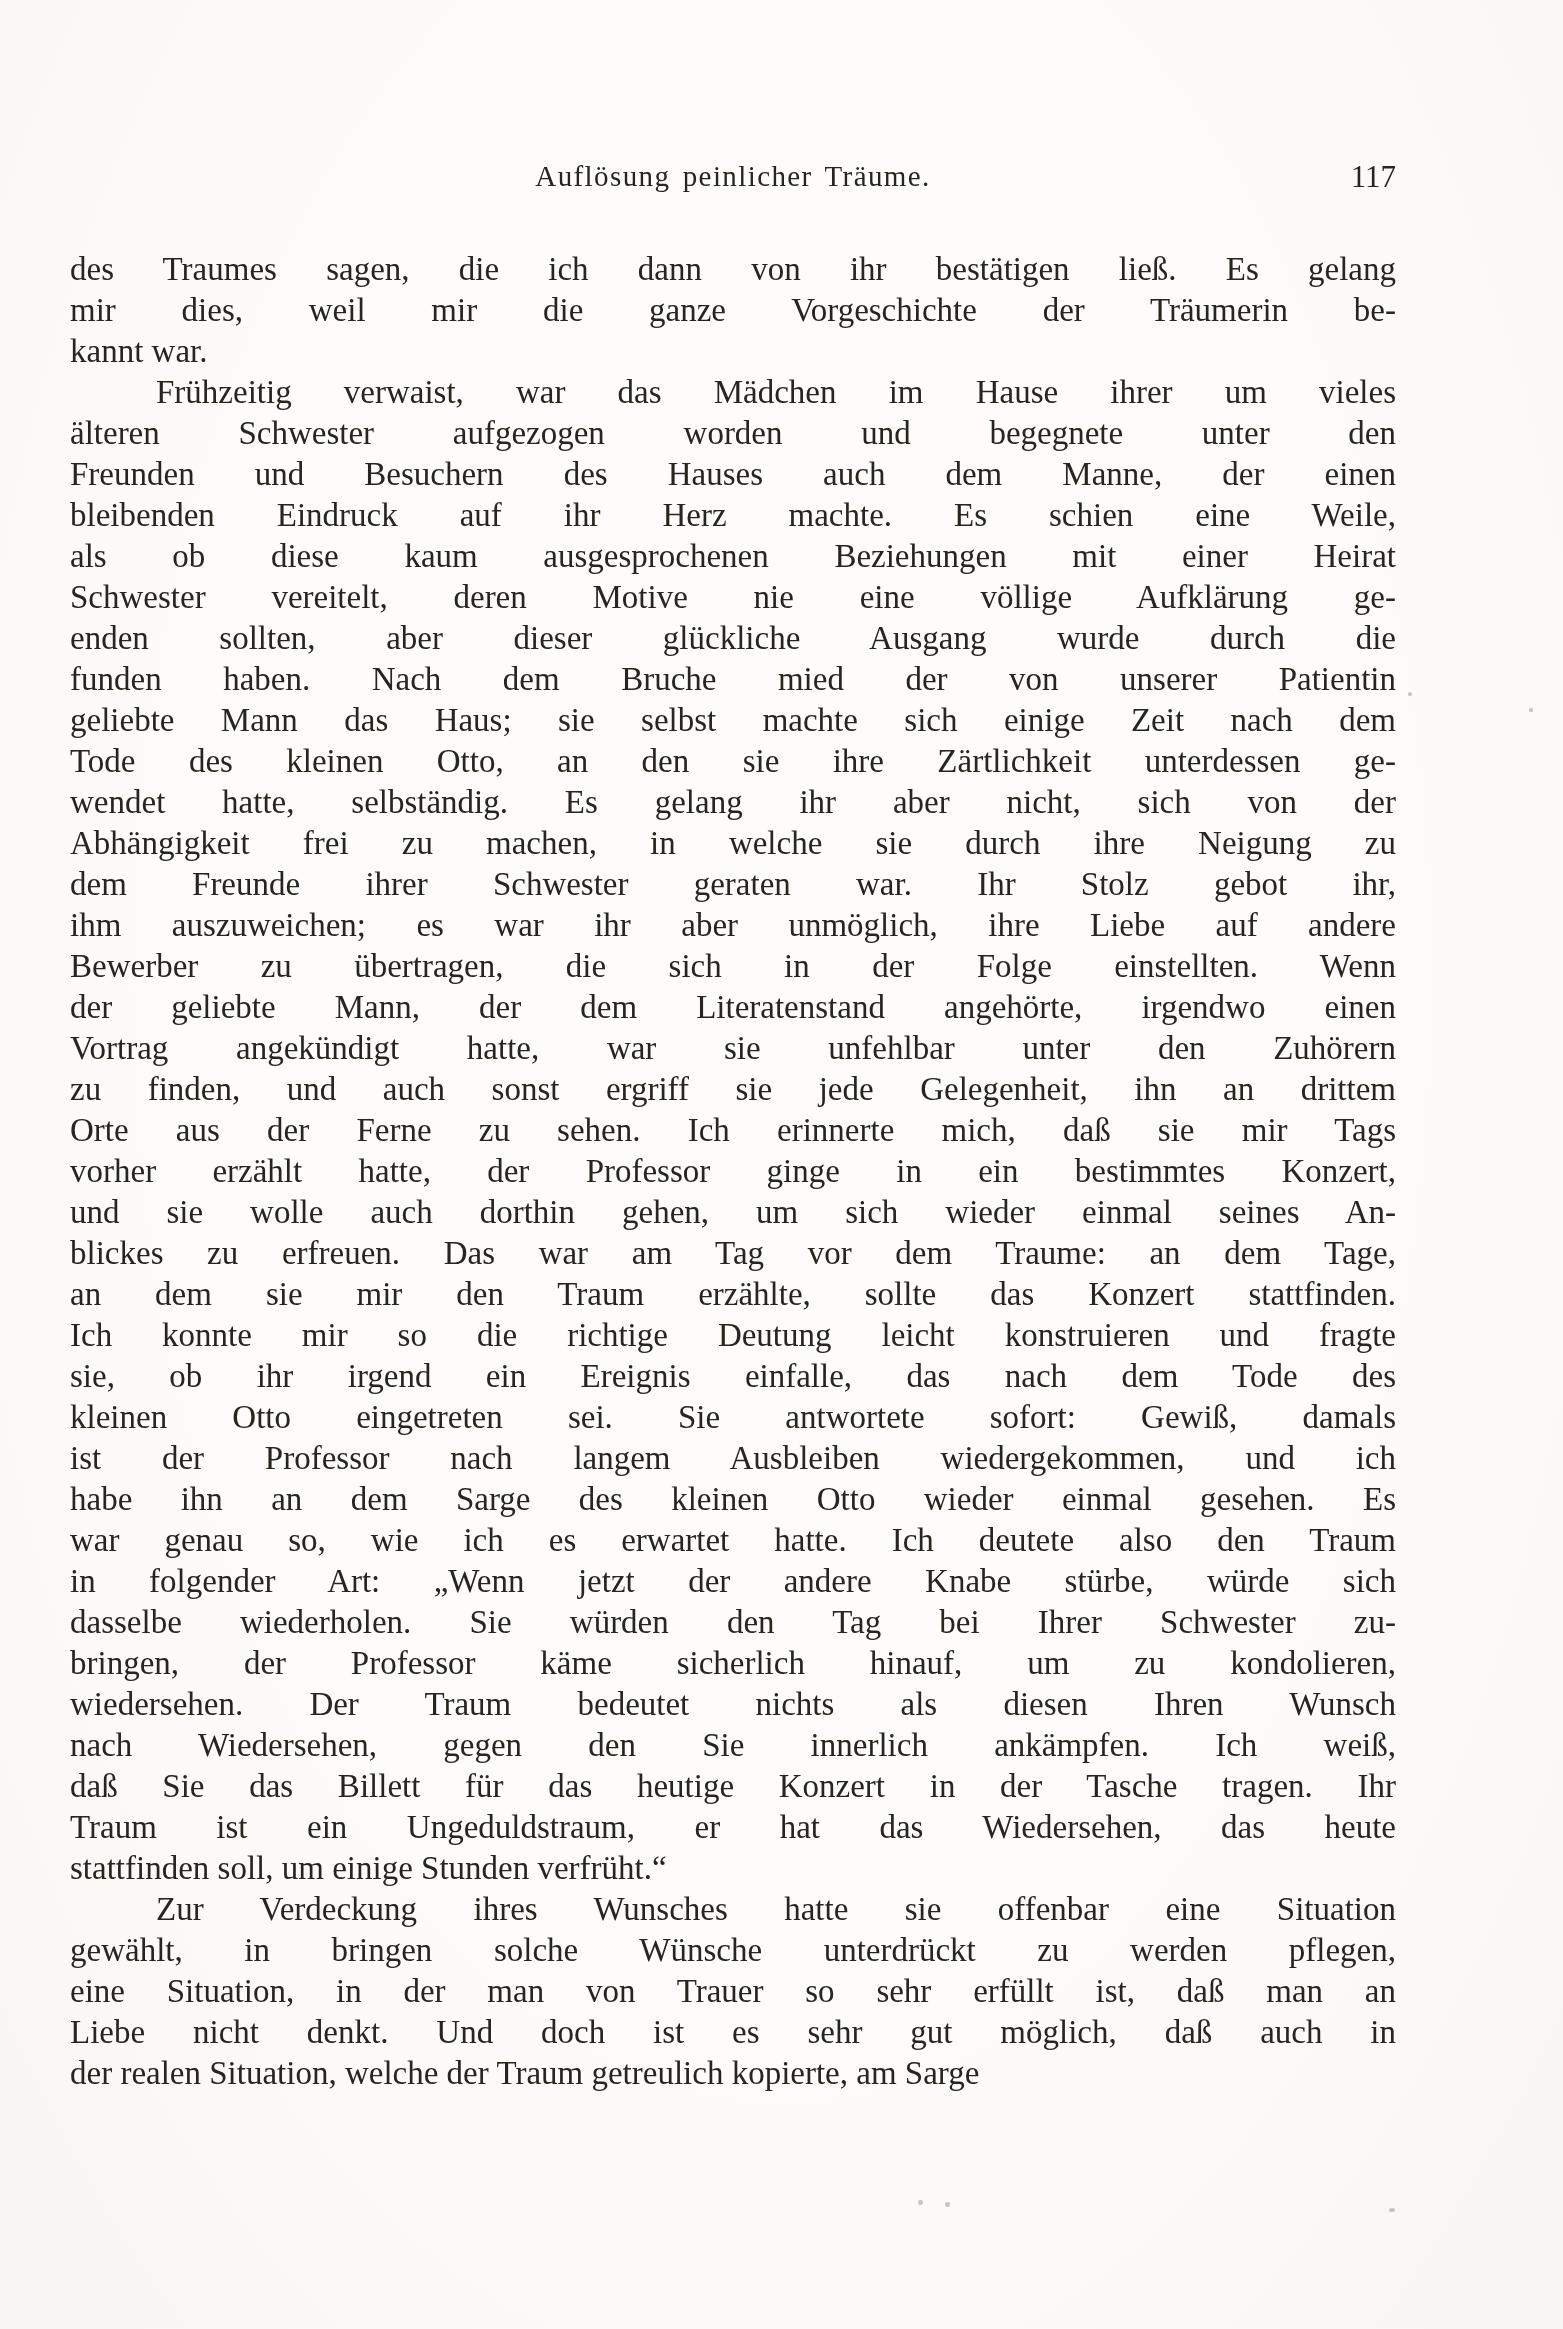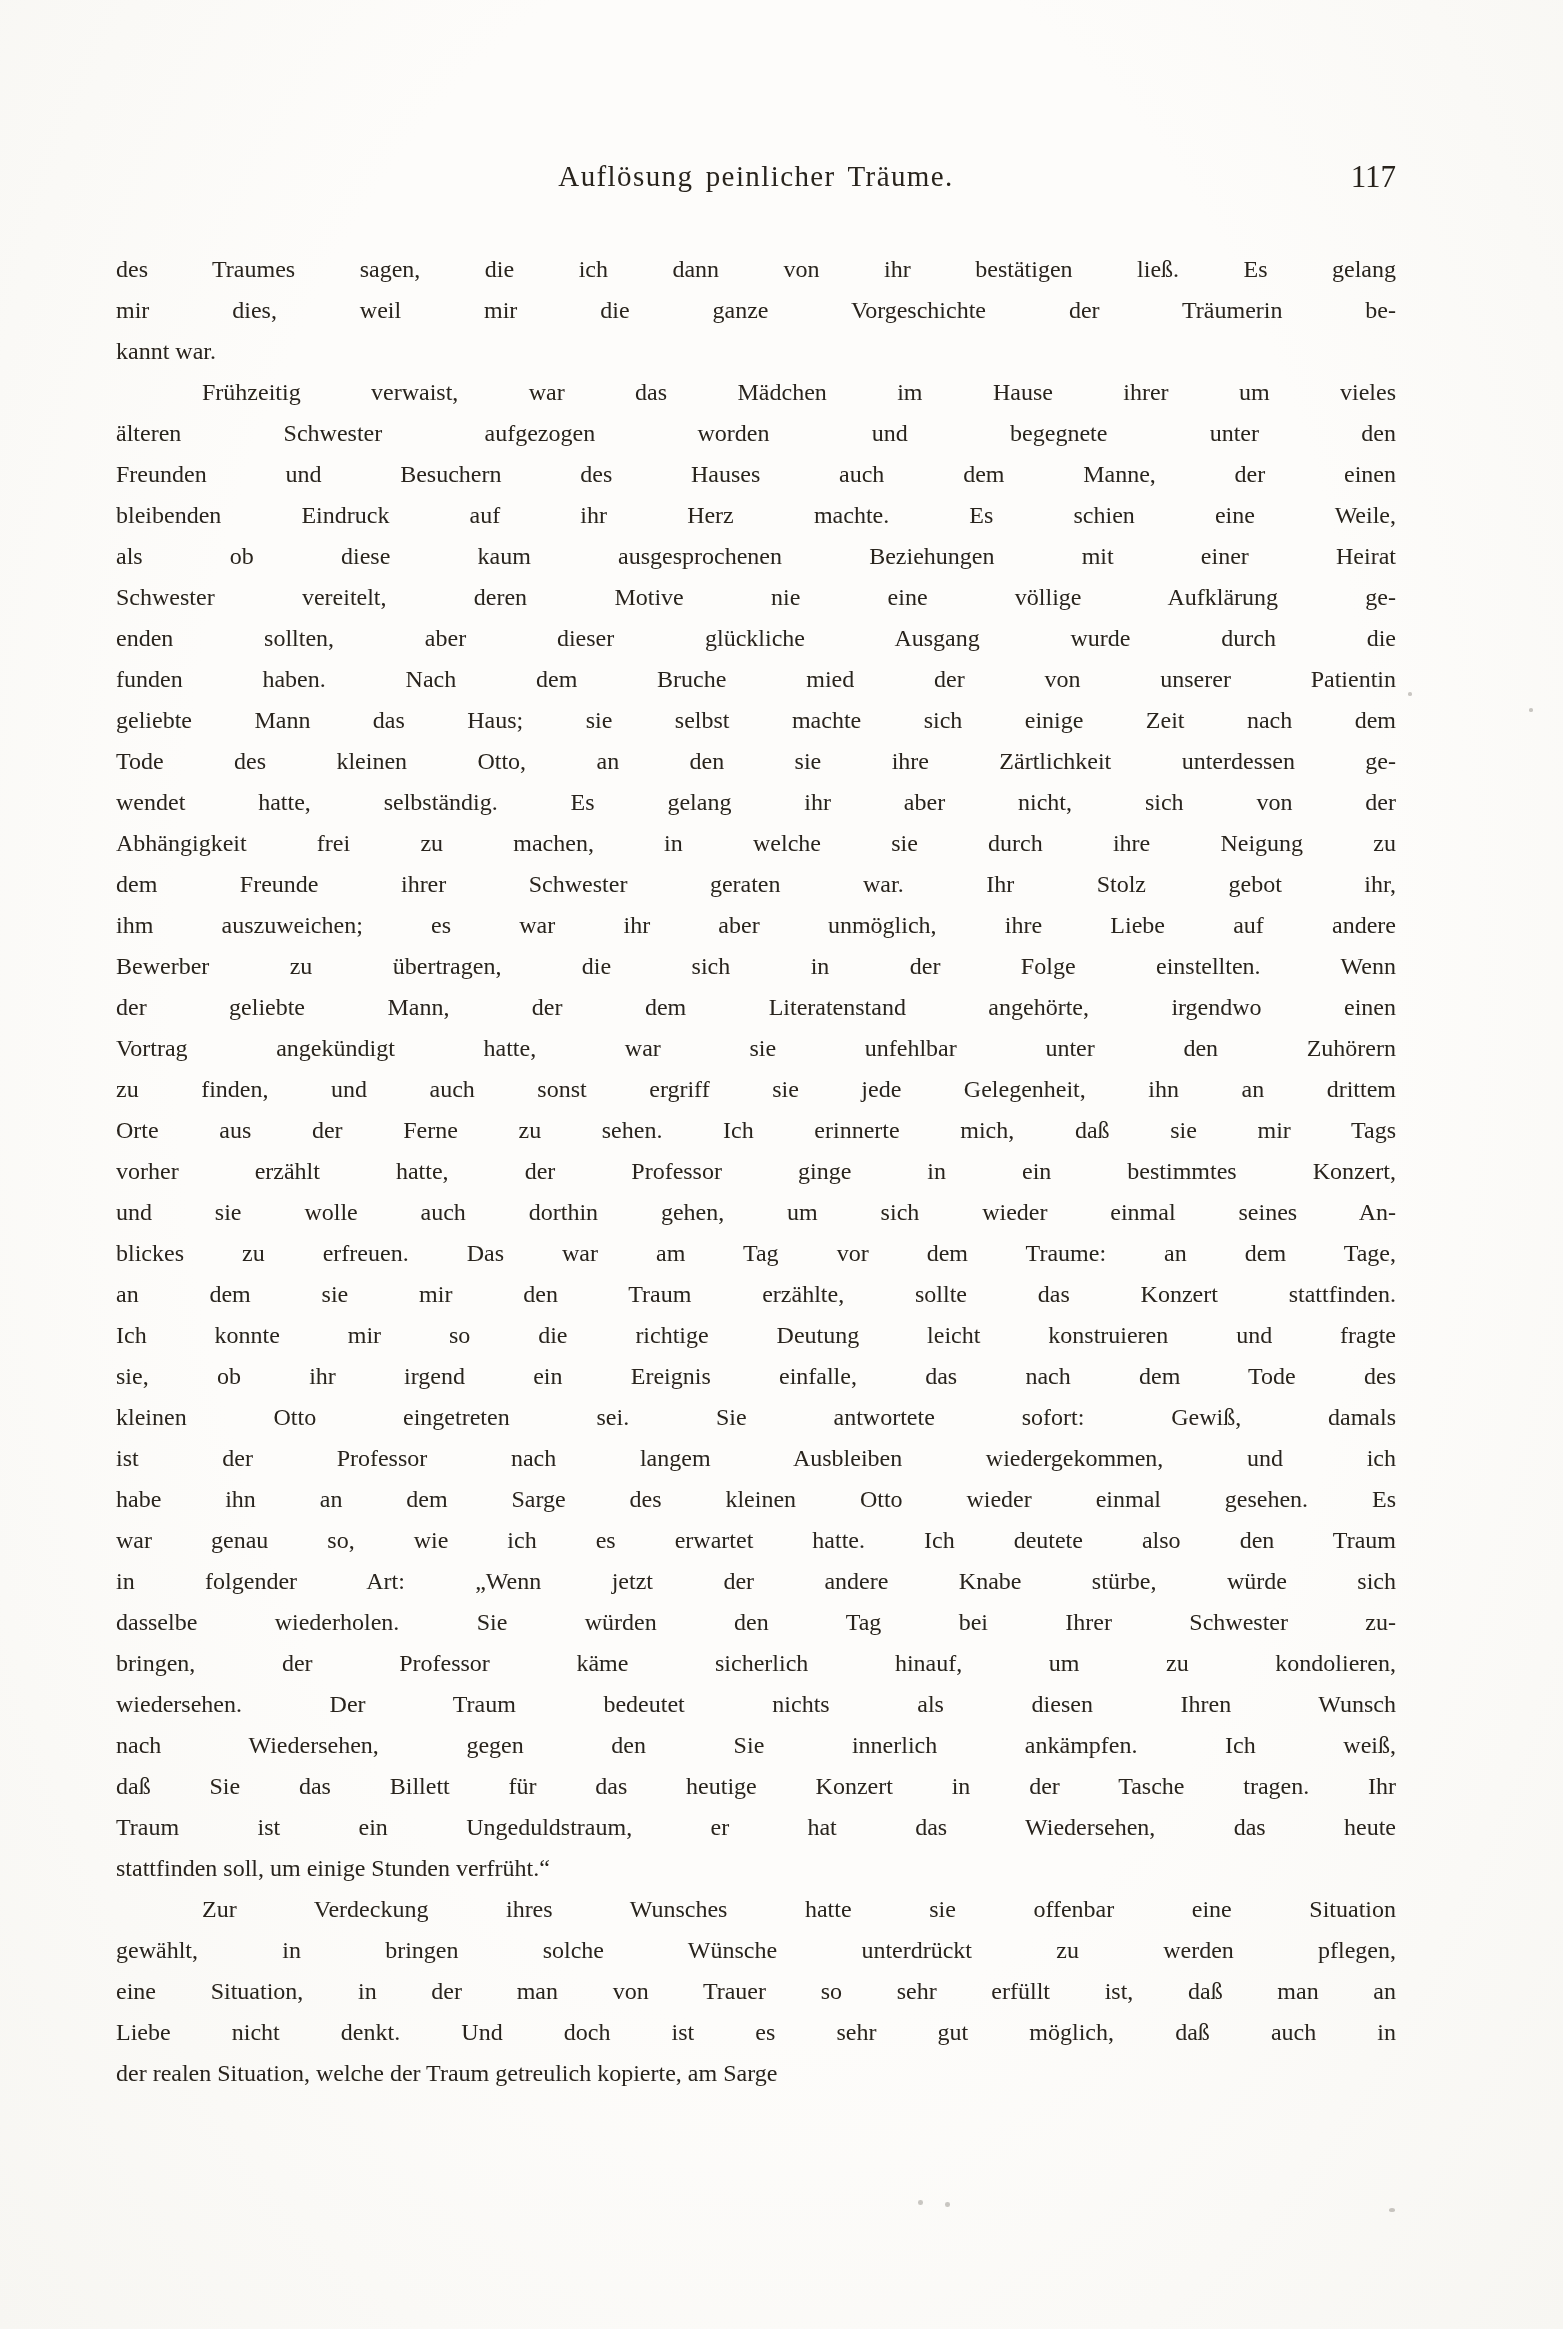--- a/index.html
+++ b/index.html
@@ -6,21 +6,21 @@
     margin: 0;
     padding: 0;
     background: #e9e7e2;
   }
   .page {
     position: relative;
     width: 1563px;
     height: 2330px;
     margin: 0 auto;
     box-sizing: border-box;
-    padding: 158px 167px 0 116px;
+    padding: 158px 167px 0 70px;
     background: radial-gradient(ellipse at 50% 42%, #fdfcfa 55%, #f7f6f2 100%);
     color: #29241d;
     font-family: "Liberation Serif", "DejaVu Serif", serif;
     overflow: hidden;
   }
   .header {
     position: relative;
     height: 37px;
     margin-bottom: 54px;
     text-align: center;
@@ -32,21 +32,21 @@
     line-height: 37px;
   }
   .page-number {
     position: absolute;
     right: 0;
     top: 0;
     font-size: 31px;
     line-height: 37px;
   }
   .text-block {
-    font-size: 24px;
+    font-size: 33px;
     line-height: 41px;
   }
   .line {
     text-align: justify;
     text-align-last: justify;
     white-space: normal;
   }
   .line.last {
     text-align-last: left;
   }

